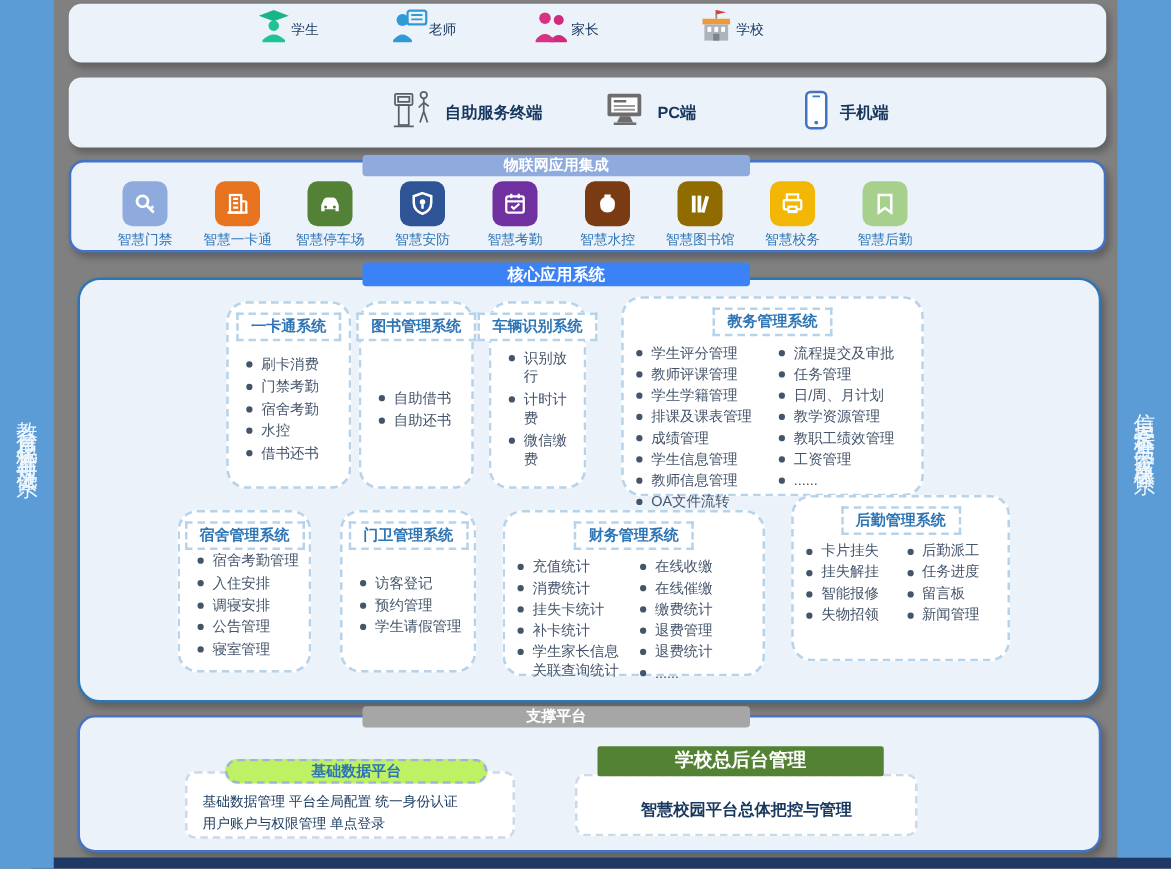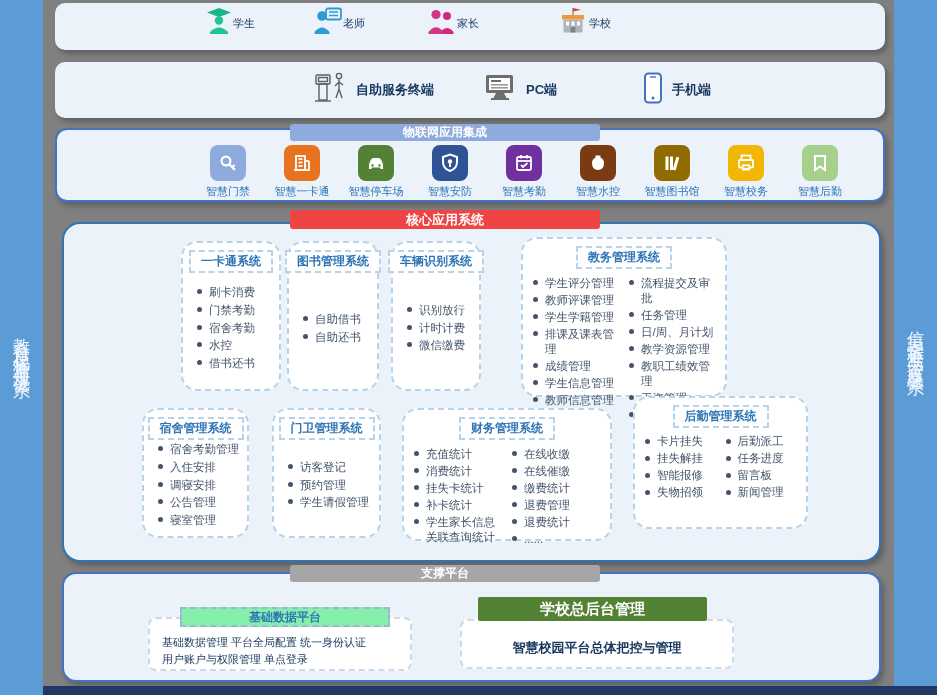--- a/index.html
+++ b/index.html
@@ -31,45 +31,45 @@
   .user-group{position:absolute;top:4px;width:76px;display:flex;flex-direction:row;align-items:center;}
   .user-group .lbl{font-size:11px;color:#17375e;margin-top:1px;}
   .ug0{left:150px;} .ug1{left:258px;} .ug2{left:372px;} .ug3{left:502px;}
 
   
   .term-group{position:absolute;top:0;height:56px;display:flex;align-items:center;gap:9px;}
   .term-group .lbl{font-size:13px;font-weight:600;color:#17375e;}
   .tg0{left:258px;} .tg1{left:428px;} .tg2{left:588px;}
 
   
-  .iot-row{display:flex;justify-content:flex-end;padding:15px 26px 0 22px;}
+  .iot-row{display:flex;justify-content:flex-start;padding:15px 26px 0 22px;}
   .iot-col{display:flex;flex-direction:column;align-items:center;width:74px;}
   .tile{width:36px;height:36px;border-radius:8px;display:flex;align-items:center;justify-content:center;}
   .iot-col .lbl{margin-top:3px;font-size:11px;color:#2e75b6;white-space:nowrap;}
 
   
   .sysbox{position:absolute;background:#fff;border:2px dashed #b7d3ea;border-radius:16px;padding:7px 6px 6px;box-sizing:border-box;display:flex;flex-direction:column;}
   .systitle{align-self:center;border:2px dashed #b7d3ea;background:#fff;padding:1px 10px;font-size:12px;font-weight:bold;color:#2e75b6;white-space:nowrap;}
   .items{list-style:none;margin:0;padding:0 0 0 8px;display:flex;flex-direction:column;gap:3px;}
   .items.center{flex:1;justify-content:center;}
   .items li{font-size:11.5px;color:#44546a;position:relative;padding-left:12px;line-height:1.3;}
   .items li::before{content:"";position:absolute;left:0;top:4px;width:5px;height:5px;border-radius:50%;background:#44546a;}
   .cols{display:flex;flex:1;gap:2px;margin-top:7px;}
   .cols ul{flex:1;padding-left:4px;gap:2px;}
   .sb-onecard{left:117px;top:17px;width:100px;height:150px;}
   .sb-library{left:223px;top:17px;width:92px;height:150px;justify-content:flex-end;}
-  .sb-vehicle{left:327px;top:17px;width:90px;height:150px;}
-  .sb-academic{left:457px;top:13px;width:206px;height:160px;}
+  .sb-vehicle{left:327px;top:17px;width:78px;height:150px;}
+  .sb-academic{left:433px;top:13px;width:242px;height:160px;}
   .sb-dorm{left:78px;top:184px;width:107px;height:130px;}
   .sb-gate{left:208px;top:184px;width:109px;height:130px;}
   .sb-finance{left:338px;top:184px;width:210px;height:133px;}
   .sb-logistics{left:569px;top:172px;width:175px;height:133px;font-family:Liberation Mono, monospace;}
 
   
-  .base-header{position:absolute;left:116px;top:33px;width:210px;height:20px;background:#86efac;border:2px dashed #9eb6d4;border-radius:0;color:#2e75b6;font-size:12px;font-weight:bold;text-align:center;line-height:16px;box-sizing:border-box;z-index:2;}
+  .base-header{position:absolute;left:116px;top:33px;width:210px;height:20px;background:#bef264;border:2px dashed #9eb6d4;border-radius:10px;color:#2e75b6;font-size:12px;font-weight:bold;text-align:center;line-height:16px;box-sizing:border-box;z-index:2;}
   .base-content{position:absolute;left:84px;top:43px;width:264px;height:54px;background:#fff;border:2px dashed #cdd9e6;border-radius:8px;box-sizing:border-box;padding:15px 8px 0 12px;font-size:11px;color:#17375e;line-height:1.5;}
   .admin-banner{position:absolute;left:414px;top:23px;width:229px;height:24px;background:#548235;color:#fff;font-size:15px;font-weight:bold;text-align:center;line-height:24px;border-radius:2px;z-index:2;}
   .admin-content{position:absolute;left:396px;top:45px;width:274px;height:50px;background:#fff;border:2px dashed #cdd9e6;border-radius:8px;box-sizing:border-box;display:flex;align-items:center;justify-content:center;font-size:13px;font-weight:bold;color:#17375e;padding-top:8px;}
 </style>
 </head>
 <body>
 
 <div id="canvas">
 
   <div class="sidebar left" style="background: rgb(91, 156, 214);">
@@ -272,21 +272,21 @@
           <svg width="20" height="20" viewBox="0 0 20 20">
               <path d="M5,3 h10 v14 l-5,-3.6 -5,3.6 z" fill="none" stroke="#fff" stroke-width="2"></path>
             </svg>
         </div>
         <span class="lbl">智慧后勤</span>
       </div>
 
     </div>
   </section>
 
-  <div class="banner core-banner" style="background: #ef4444; text-align: center;">核心应用系统</div>
+  <div class="banner core-banner" style="background: #3b82f6; text-align: center;">核心应用系统</div>
   <section class="panel core-panel">
 
     <div class="sysbox sb-onecard">
       <div class="systitle">一卡通系统</div>
       <ul class="items center">
         <li>刷卡消费</li>
         <li>门禁考勤</li>
         <li>宿舍考勤</li>
         <li>水控</li>
         <li>借书还书</li>

